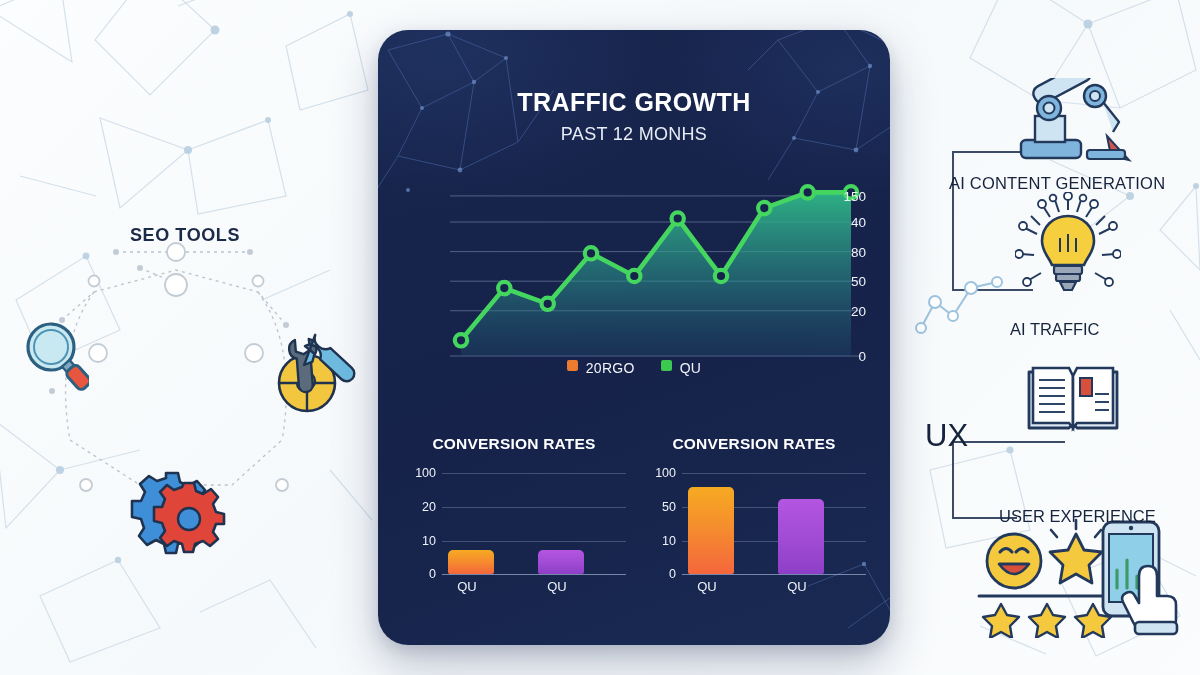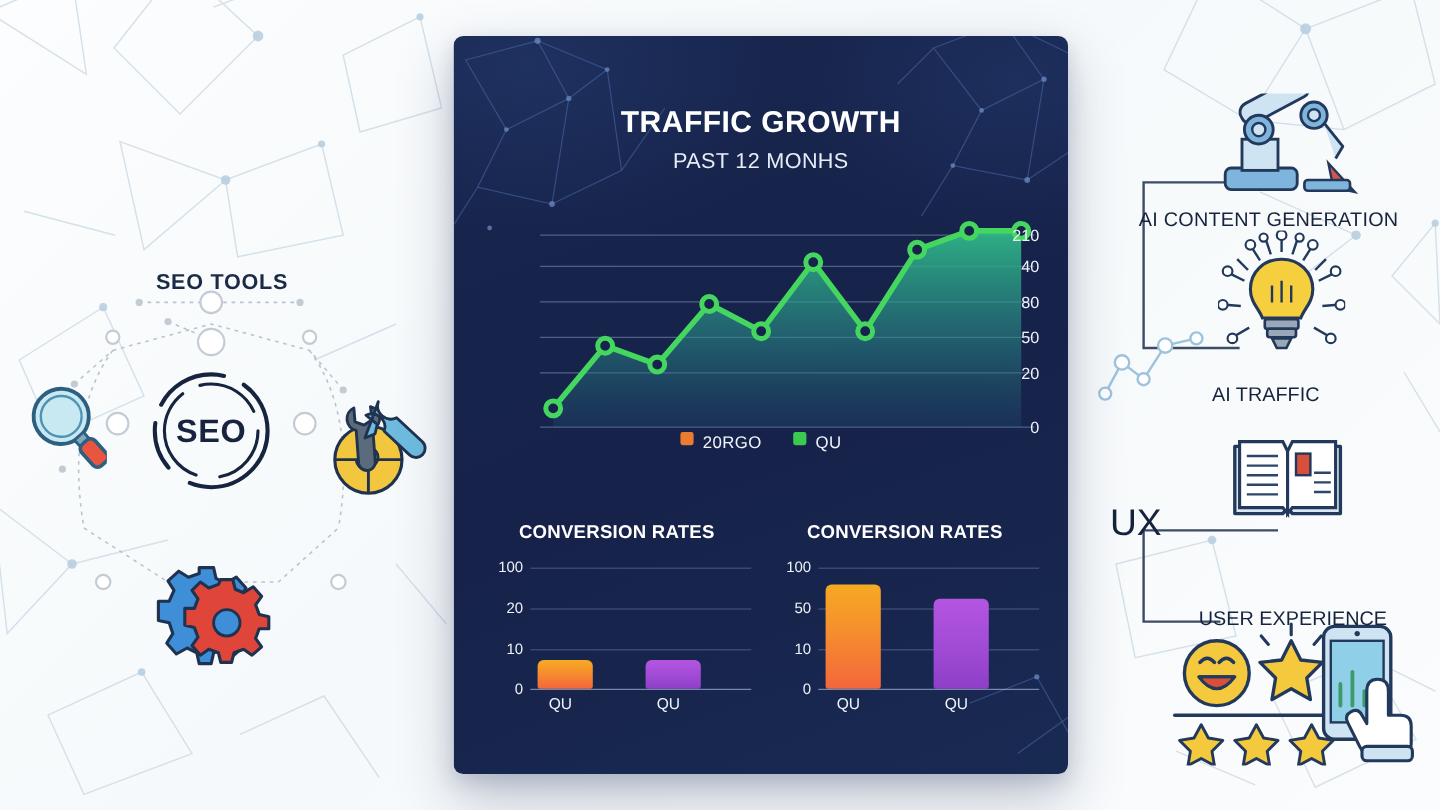--- a/index.html
+++ b/index.html
@@ -78,21 +78,21 @@
   #lbl-ux        { left: 20px;  top: 348px; font-size: 31px; }
   #lbl-ux-exp    { left: 94px;  top: 437px; font-size: 16.5px; }
 
   
   #card {
     position: absolute;
     left: 378px;
     top: 30px;
     width: 512px;
     height: 615px;
-    border-radius: 8px;
+    border-radius: 30px;
     background:
       radial-gradient(ellipse 380px 240px at 12% 4%, #1f3160 0%, rgba(31,49,96,0) 62%),
       radial-gradient(ellipse 340px 220px at 92% 6%, #1e2f5d 0%, rgba(30,47,93,0) 60%),
       linear-gradient(160deg, #17254c 0%, #16224a 55%, #192a52 100%);
     box-shadow: 0 20px 46px rgba(25,40,80,0.26), 0 6px 16px rgba(25,40,80,0.14);
     overflow: hidden;
   }
   .card-net { position: absolute; inset: 0; pointer-events: none; }
 
   .card-title {
@@ -274,27 +274,20 @@
           <circle cx="250" cy="57" r="3"></circle>
         <circle cx="140" cy="73" r="3"></circle>
           <circle cx="62" cy="125" r="3"></circle>
         <circle cx="286" cy="130" r="3"></circle>
           <circle cx="52" cy="196" r="3"></circle>
         <circle cx="300" cy="196" r="3"></circle>
           <circle cx="206" cy="316" r="3"></circle>
       </g>
     </svg>
 
-    <div class="seo-badge">
-      <svg width="104" height="104" viewBox="0 0 104 104">
-        <circle cx="52" cy="52" r="47" fill="none" stroke="#16243f" stroke-width="3.4" stroke-dasharray="92 22 40 16 62 18" stroke-linecap="round"></circle>
-        <circle cx="52" cy="52" r="39" fill="none" stroke="#16243f" stroke-width="2.6" stroke-dasharray="54 20 84 16" stroke-linecap="round"></circle>
-      </svg>
-      <div class="ring-text">SEO</div>
-    </div>
 
     <svg style="position:absolute;left:5px;top:122px;" width="84" height="84" viewBox="0 0 84 84">
       <g transform="rotate(-42 46 30)">
         <circle cx="46" cy="30" r="23" fill="#c9e9f2" stroke="#2c5f80" stroke-width="3.2"></circle>
         <circle cx="46" cy="30" r="17" fill="none" stroke="#4e93b4" stroke-width="2"></circle>
         <rect x="41" y="52" width="10" height="9" fill="#7fa9bf" stroke="#2c5f80" stroke-width="2.4"></rect>
         <rect x="38.5" y="59" width="15" height="24" rx="5" fill="#e8563f" stroke="#2c5f80" stroke-width="3"></rect>
       </g>
     </svg>
 
@@ -519,21 +512,21 @@
             <circle cx="141.0" cy="93.3" r="6.2" fill="#16234a" stroke="#44d65f" stroke-width="4.2"></circle>
             <circle cx="184.3" cy="116.0" r="6.2" fill="#16234a" stroke="#44d65f" stroke-width="4.2"></circle>
             <circle cx="227.7" cy="58.5" r="6.2" fill="#16234a" stroke="#44d65f" stroke-width="4.2"></circle>
             <circle cx="271.0" cy="116.0" r="6.2" fill="#16234a" stroke="#44d65f" stroke-width="4.2"></circle>
             <circle cx="314.3" cy="48.1" r="6.2" fill="#16234a" stroke="#44d65f" stroke-width="4.2"></circle>
             <circle cx="357.7" cy="32.4" r="6.2" fill="#16234a" stroke="#44d65f" stroke-width="4.2"></circle>
             <circle cx="401.0" cy="32.4" r="6.2" fill="#16234a" stroke="#44d65f" stroke-width="4.2"></circle>
           </g>
       </svg>
       <div id="line-yticks">
-          <div class="yt" style="top: 35.92px;">210</div>
+          <div class="yt" style="top: 35.92px;">150</div>
           <div class="yt" style="top: 62.02px;">40</div>
           <div class="yt" style="top: 91.6px;">80</div>
           <div class="yt" style="top: 121.18px;">50</div>
           <div class="yt" style="top: 150.76px;">20</div>
           <div class="yt" style="top: 196px;">0</div>
         </div>
     </div>
 
     <div id="line-legend">
         <div class="lg-item">

